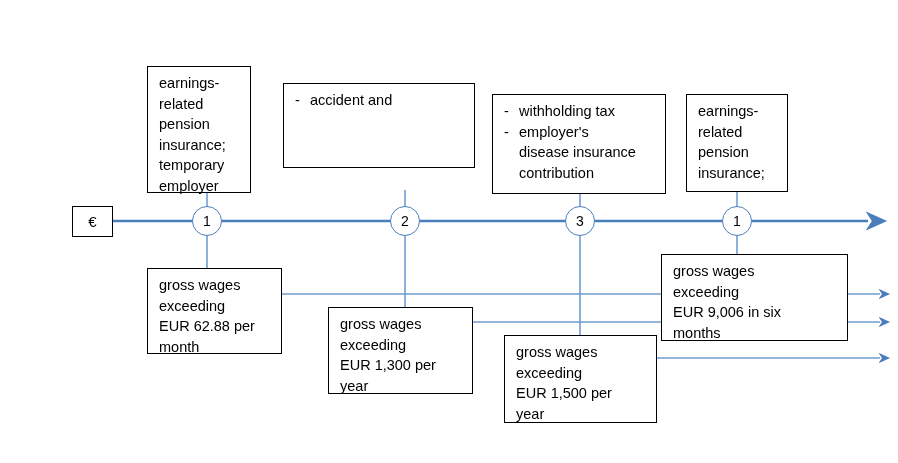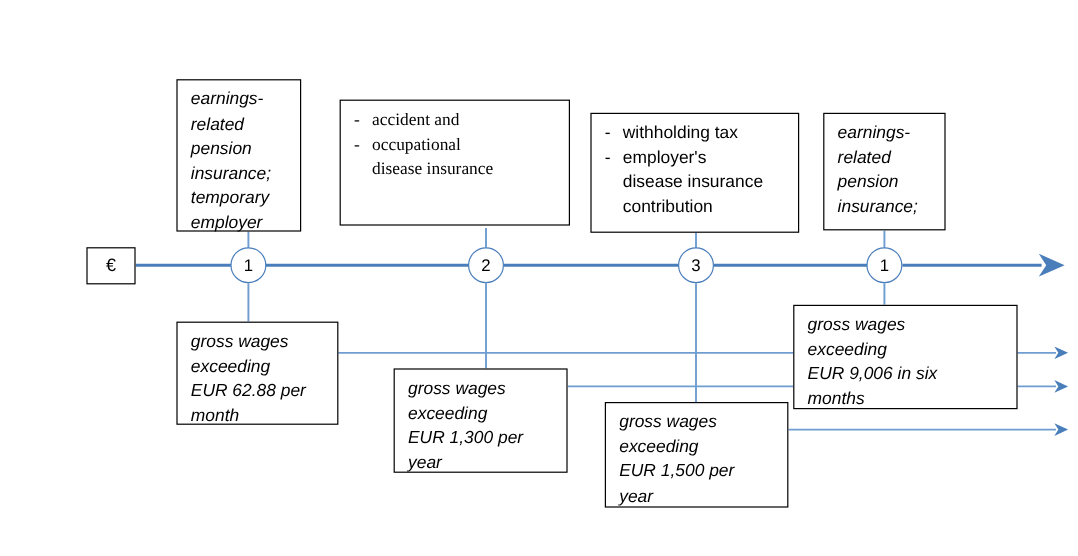--- a/index.html
+++ b/index.html
@@ -26,21 +26,20 @@
   .box {
     position: absolute;
     box-sizing: border-box;
     border: 1px solid #000000;
     background: #ffffff;
     font-size: 14.5px;
     line-height: 20.5px;
     color: #000000;
     padding: 6px 9px 6px 11px;
     white-space: pre-line;
-    font-style: italic;
   }
   .euro-box {
     position: absolute;
     box-sizing: border-box;
     border: 1px solid #000000;
     background: #ffffff;
     display: flex;
     align-items: center;
     justify-content: center;
     font-size: 15px;
@@ -132,25 +131,23 @@
     <span>€</span>
   </div>
 
   <div class="box" style="left:147px; top:66px; width:104px; height:127px;">earnings-
 related
 pension
 insurance;
 temporary
 employer</div>
 
-  <div class="bullets" style="left:283px; top:83px; width:192px; height:105px;font-family:Liberation Serif, serif;">
+  <div class="bullets" style="left:283px; top:83px; width:192px; height:85px;">
     <ul>
       <li>accident and</li>
-      <li>occupational
-disease insurance</li>
     </ul>
   </div>
 
   <div class="bullets" style="left:492px; top:94px; width:174px; height:100px;">
     <ul>
       <li>withholding tax</li>
       <li>employer's
 disease insurance
 contribution</li>
     </ul>

